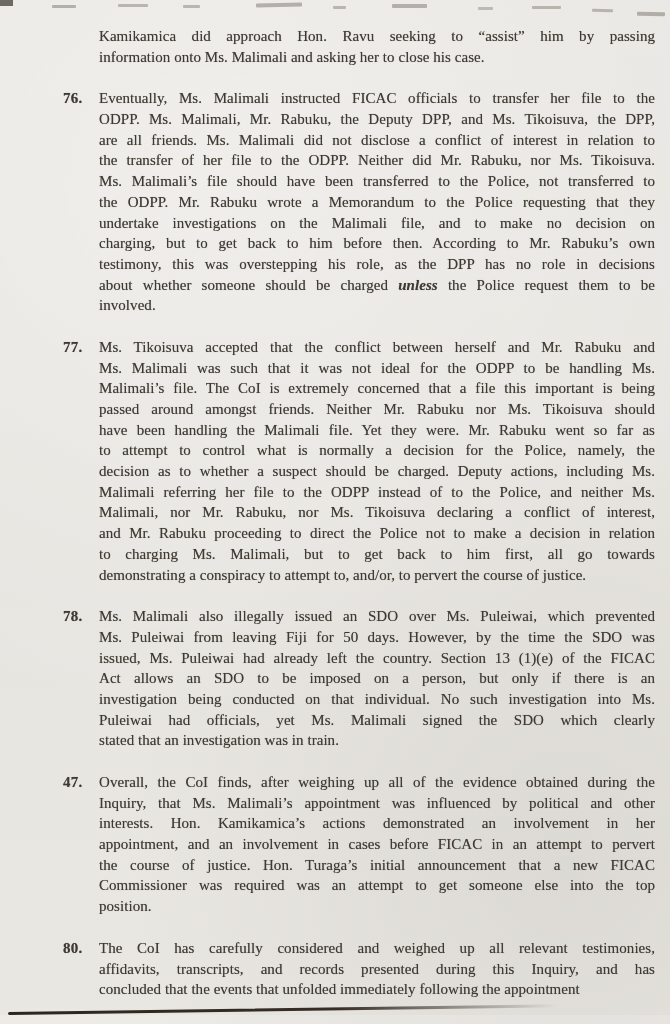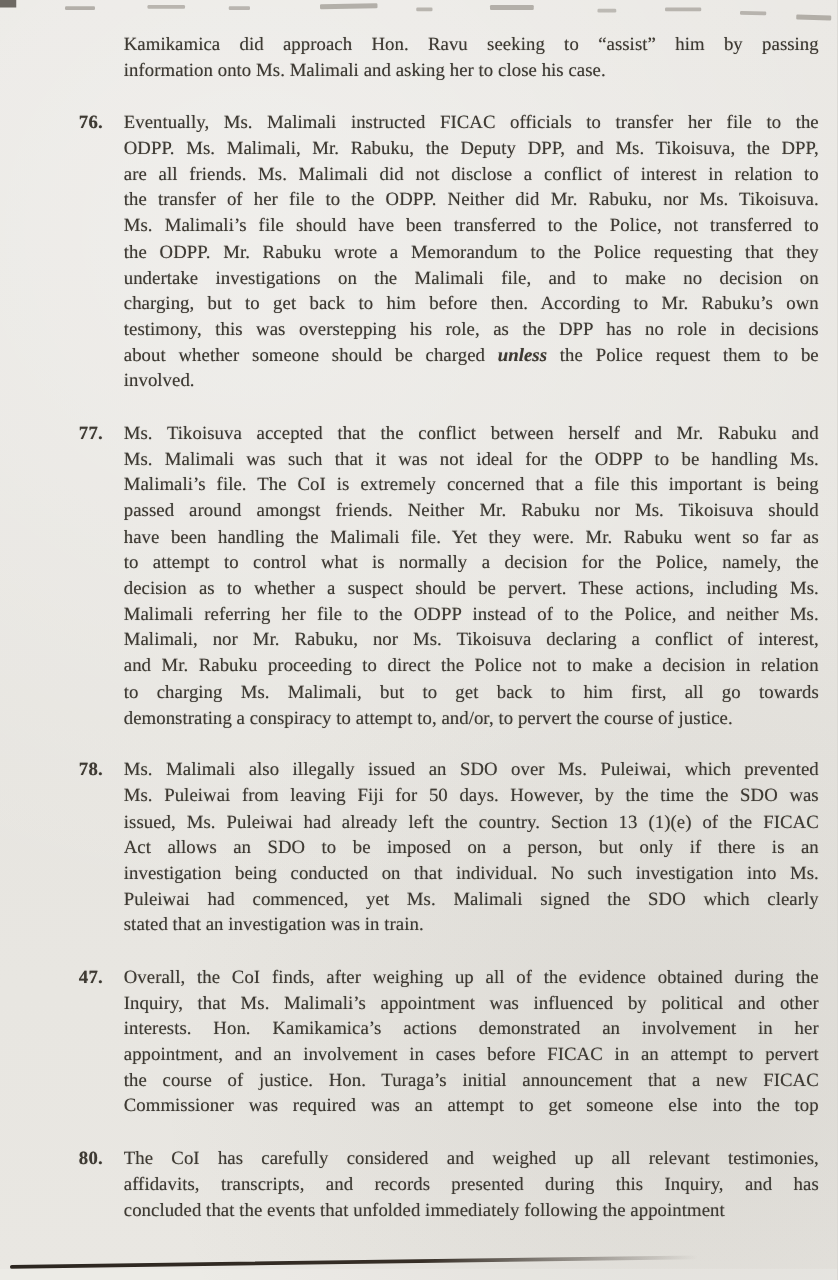--- a/index.html
+++ b/index.html
@@ -117,49 +117,50 @@
       </div>
       <div class="para">
         <div class="num">77.</div>
         <div class="text">
           <div class="line">Ms. Tikoisuva accepted that the conflict between herself and Mr. Rabuku and</div>
           <div class="line">Ms. Malimali was such that it was not ideal for the ODPP to be handling Ms.</div>
           <div class="line">Malimali’s file. The CoI is extremely concerned that a file this important is being</div>
           <div class="line">passed around amongst friends. Neither Mr. Rabuku nor Ms. Tikoisuva should</div>
           <div class="line">have been handling the Malimali file. Yet they were. Mr. Rabuku went so far as</div>
           <div class="line">to attempt to control what is normally a decision for the Police, namely, the</div>
-          <div class="line">decision as to whether a suspect should be pervert. These actions, including Ms.</div>
+          <div class="line">decision as to whether a suspect should be charged. Deputy actions, including Ms.</div>
           <div class="line">Malimali referring her file to the ODPP instead of to the Police, and neither Ms.</div>
           <div class="line">Malimali, nor Mr. Rabuku, nor Ms. Tikoisuva declaring a conflict of interest,</div>
           <div class="line">and Mr. Rabuku proceeding to direct the Police not to make a decision in relation</div>
           <div class="line">to charging Ms. Malimali, but to get back to him first, all go towards</div>
           <div class="line last">demonstrating a conspiracy to attempt to, and/or, to pervert the course of justice.</div>
         </div>
       </div>
       <div class="para">
         <div class="num">78.</div>
         <div class="text">
           <div class="line">Ms. Malimali also illegally issued an SDO over Ms. Puleiwai, which prevented</div>
           <div class="line">Ms. Puleiwai from leaving Fiji for 50 days. However, by the time the SDO was</div>
           <div class="line">issued, Ms. Puleiwai had already left the country. Section 13 (1)(e) of the FICAC</div>
           <div class="line">Act allows an SDO to be imposed on a person, but only if there is an</div>
           <div class="line">investigation being conducted on that individual. No such investigation into Ms.</div>
-          <div class="line">Puleiwai had commenced, yet Ms. Malimali signed the SDO which clearly</div>
+          <div class="line">Puleiwai had officials, yet Ms. Malimali signed the SDO which clearly</div>
           <div class="line last">stated that an investigation was in train.</div>
         </div>
       </div>
       <div class="para">
         <div class="num">47.</div>
         <div class="text">
           <div class="line">Overall, the CoI finds, after weighing up all of the evidence obtained during the</div>
           <div class="line">Inquiry, that Ms. Malimali’s appointment was influenced by political and other</div>
           <div class="line">interests. Hon. Kamikamica’s actions demonstrated an involvement in her</div>
           <div class="line">appointment, and an involvement in cases before FICAC in an attempt to pervert</div>
           <div class="line">the course of justice. Hon. Turaga’s initial announcement that a new FICAC</div>
           <div class="line">Commissioner was required was an attempt to get someone else into the top</div>
+          <div class="line last">position.</div>
         </div>
       </div>
       <div class="para">
         <div class="num">80.</div>
         <div class="text">
           <div class="line">The CoI has carefully considered and weighed up all relevant testimonies,</div>
           <div class="line">affidavits, transcripts, and records presented during this Inquiry, and has</div>
           <div class="line last">concluded that the events that unfolded immediately following the appointment</div>
         </div>
       </div>

